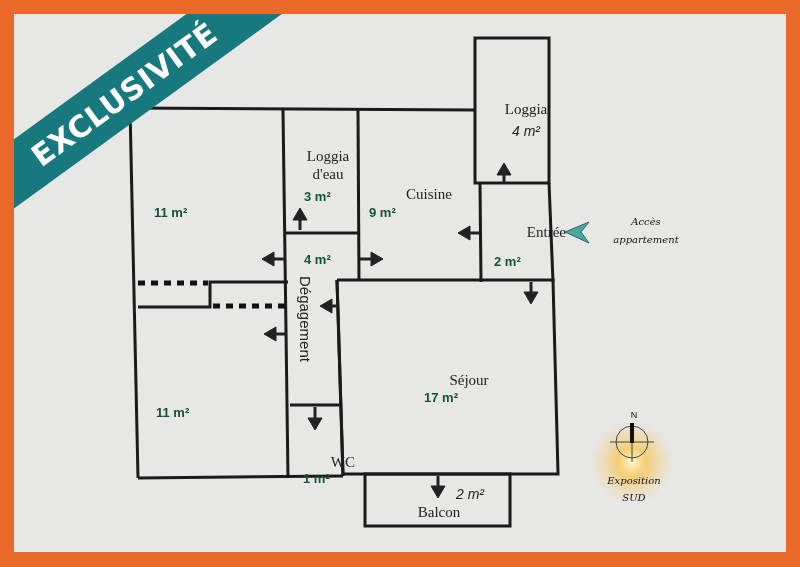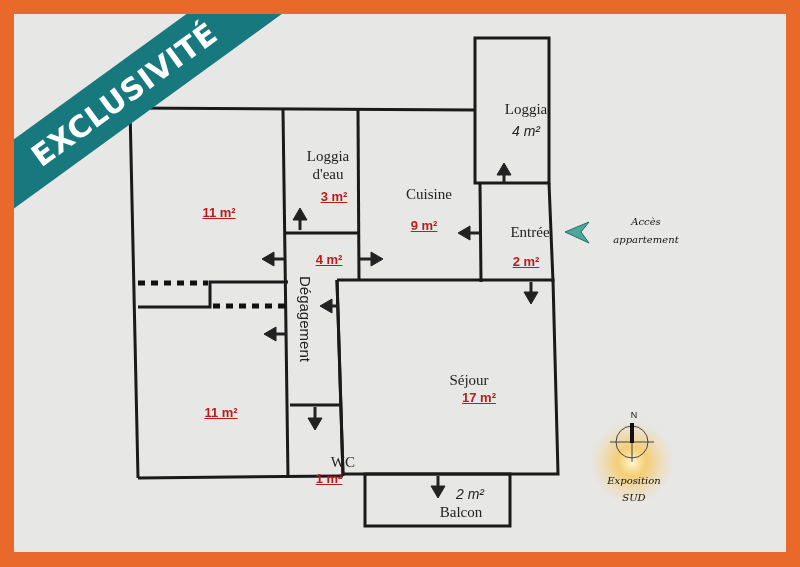--- a/index.html
+++ b/index.html
@@ -2,21 +2,21 @@
 <html><head>
 <meta charset="utf-8">
 <style>
   html,body{margin:0;padding:0;}
   body{width:800px;height:567px;position:relative;overflow:hidden;background:#e8692a;font-family:"Liberation Sans",sans-serif;}
   .frame{position:absolute;left:14px;top:14px;width:772px;height:538px;background:#e7e7e6;overflow:hidden;}
   svg{position:absolute;left:0;top:0;}
   .banner{position:absolute;left:-70px;top:52px;width:360px;height:56px;background:#17787e;transform:rotate(-36deg);transform-origin:center;display:flex;align-items:center;justify-content:center;}
   .banner span{color:#fff;font-weight:bold;font-size:30px;letter-spacing:0.5px;font-family:"DejaVu Sans",sans-serif;}
   .lbl{position:absolute;color:#222;font-size:15px;text-align:center;white-space:nowrap;font-family:Liberation Serif, serif;}
-  .area{position:absolute;color:#b91c1c;font-size:13px;font-weight:bold;text-align:center;white-space:nowrap;text-decoration:underline;}
+  .area{position:absolute;color:#14532d;font-size:13px;font-weight:bold;white-space:nowrap;}
   .areai{position:absolute;color:#222;font-size:14px;font-style:italic;white-space:nowrap;}
   .script{position:absolute;font-family:"DejaVu Serif",serif;font-style:italic;color:#111;font-size:10px;text-align:center;white-space:nowrap;line-height:18px;}
   .vert{position:absolute;left:296px;top:274px;transform:rotate(90deg);transform-origin:left top;font-size:15px;color:#222;white-space:nowrap;}
 </style>
 </head>
 <body>
 
 <div class="frame">
   <svg width="772" height="538" viewBox="14 14 772 538">
     <g fill="none" stroke="#1a1a1a" stroke-width="3">
@@ -94,41 +94,41 @@
     <span>EXCLUSIVITÉ</span>
   </div>
 
   <div class="area" style="left:140px;top:191px;width:130px;">11 m²</div>
 
   <div class="lbl" style="left:284px;top:134px;width:60px;">Loggia</div>
   <div class="lbl" style="left:284px;top:152px;width:60px;">d'eau</div>
   <div class="area" style="left:290px;top:175px;width:60px;">3 m²</div>
 
   <div class="lbl" style="left:360px;top:172px;width:110px;">Cuisine</div>
-  <div class="area" style="left:355px;top:191px;width:110px;margin-top:13px;">9 m²</div>
+  <div class="area" style="left:355px;top:191px;width:110px;">9 m²</div>
 
   <div class="lbl" style="left:476px;top:87px;width:72px;">Loggia</div>
   <div class="areai" style="left:498px;top:109px;">4 m²</div>
 
-  <div class="lbl" style="left:480px;top:210px;width:72px;">Entrée</div>
+  <div class="lbl" style="left:480px;top:210px;width:72px;text-align:right;">Entrée</div>
   <div class="area" style="left:480px;top:240px;width:64px;">2 m²</div>
 
   <div class="area" style="left:290px;top:238px;width:50px;">4 m²</div>
   <div class="vert" style="left:300px;top:262px;">Dégagement</div>
 
   <div class="area" style="left:142px;top:391px;width:130px;">11 m²</div>
 
   <div class="lbl" style="left:289px;top:440px;width:52px;text-align:right;">WC</div>
   <div class="area" style="left:289px;top:457px;width:52px;">1 m²</div>
 
   <div class="lbl" style="left:400px;top:358px;width:110px;">Séjour</div>
   <div class="area" style="left:410px;top:376px;width:110px;">17 m²</div>
 
   <div class="areai" style="left:442px;top:472px;">2 m²</div>
-  <div class="lbl" style="left:402px;top:490px;width:90px;">Balcon</div>
+  <div class="lbl" style="left:380px;top:490px;width:90px;">Balcon</div>
 
   <div class="script" style="left:577px;top:199px;width:110px;">Accès</div>
   <div class="script" style="left:577px;top:217px;width:110px;">appartement</div>
 
   <div class="script" style="left:612px;top:392px;width:16px;font-size:9px;font-style:normal;font-family:'Liberation Sans',sans-serif;">N</div>
   <div class="script" style="left:575px;top:458px;width:90px;">Exposition</div>
   <div class="script" style="left:575px;top:475px;width:90px;">SUD</div>
 </div>
 
 </body></html>

